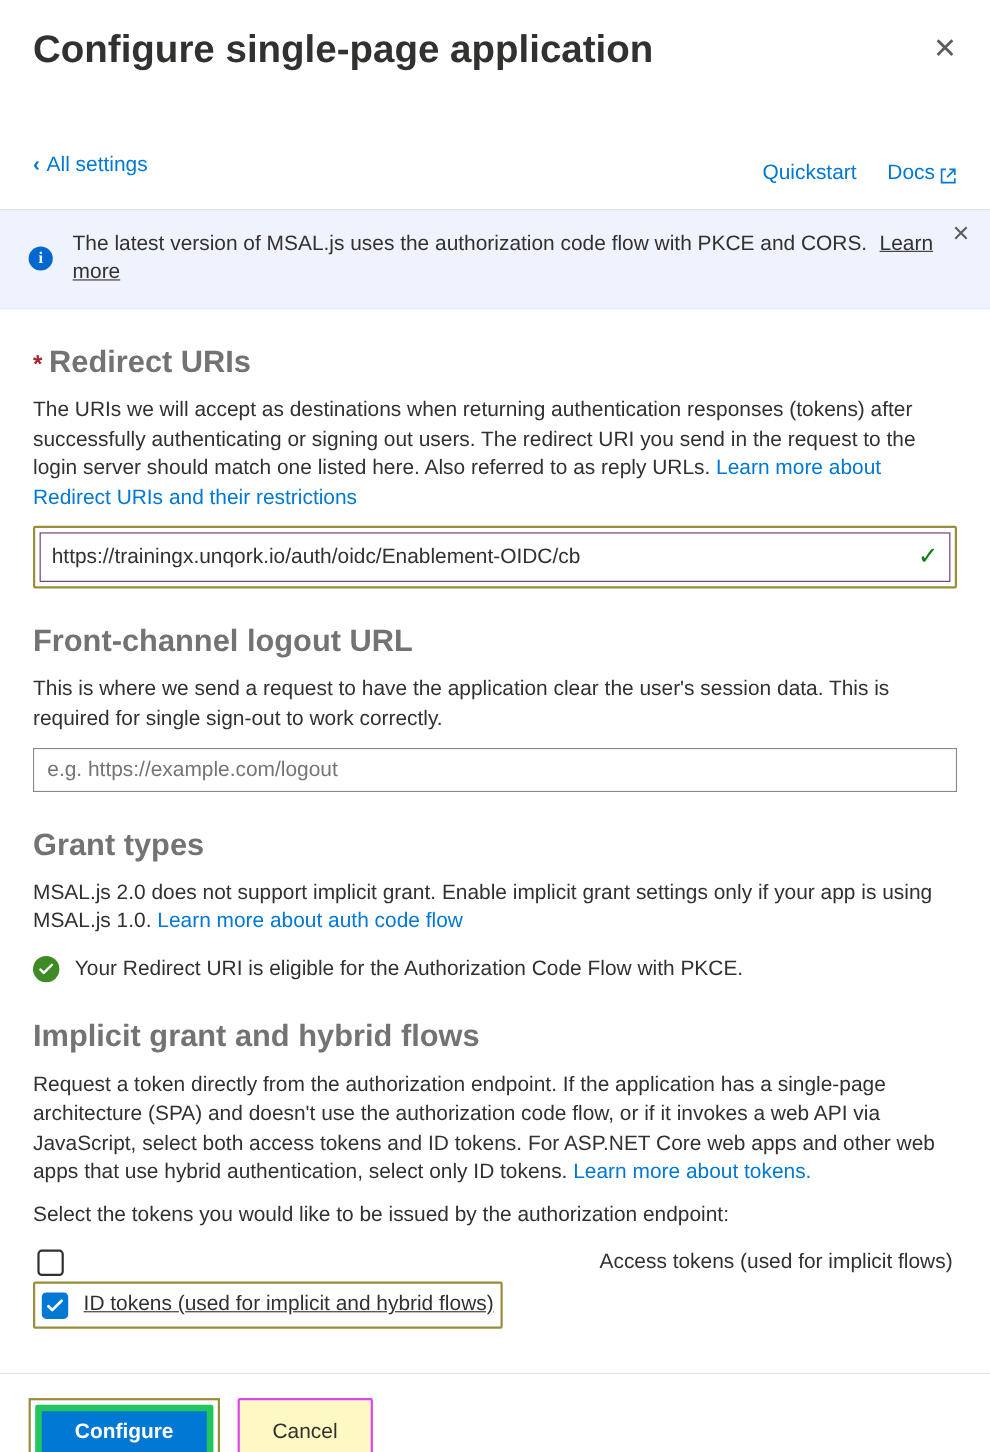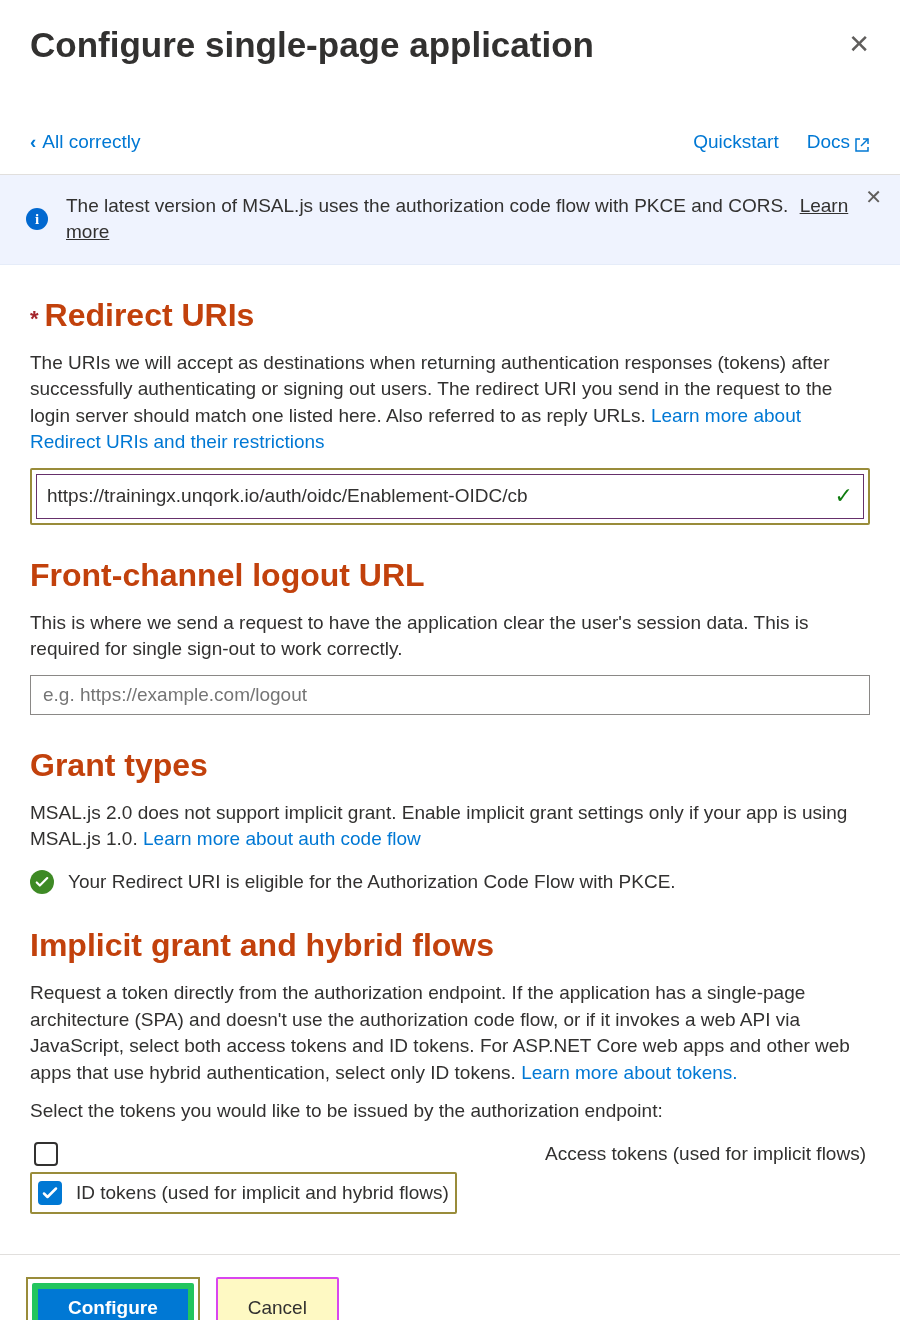--- a/index.html
+++ b/index.html
@@ -45,20 +45,21 @@
     .back-link .chev { font-weight: 700; margin-right: 6px; }
     .header-links { display: flex; gap: 28px; }
     .header-links a {
       color: #0078d4;
       text-decoration: none;
       font-size: 19px;
       cursor: pointer;
       display: flex;
       align-items: center;
       gap: 4px;
+      margin-top: 16px;
     }
     .ext-icon {
       display: inline-block;
       width: 16px;
       height: 16px;
     }
     .info-banner {
       background: #eff3fe;
       padding: 18px 26px;
       display: flex;
@@ -87,23 +88,23 @@
       position: absolute;
       right: 18px;
       top: 8px;
       font-size: 20px;
       color: #605e5c;
       cursor: pointer;
     }
     .content { padding: 0 30px; }
     .section { margin-top: 28px; }
     h2.section-title {
-      font-size: 32px;
+      font-size: 28px;
       font-weight: 600;
-      color: #c2410c;
+      color: #737373;
       margin-bottom: 12px;
     }
     h2.section-title.required::before {
       content: "*";
       color: #a4262c;
       margin-right: 6px;
       font-size: 22px;
     }
     .desc { font-size: 19px; color: #323130; margin-bottom: 12px; }
     a.inline-link { color: #0078d4; text-decoration: none; cursor: pointer; }
@@ -178,20 +179,21 @@
       border-color: #0078d4;
     }
     .cb.checked svg { width: 16px; height: 16px; }
     .checkbox-highlight {
       border: 2px solid #998c3a;
       padding: 6px;
       display: inline-flex;
       align-items: center;
       gap: 14px;
       border-radius: 2px;
+      text-decoration: underline;
     }
     .footer {
       border-top: 1px solid #e1dfdd;
       margin-top: 40px;
       padding: 22px 26px 30px 26px;
       display: flex;
       gap: 16px;
     }
     .btn {
       padding: 8px 30px;
@@ -220,21 +222,21 @@
 <body>
 
 <div class="header">
   <h1>Configure single-page application</h1>
   <span class="close-x">✕</span>
 </div>
 
 <div class="subheader">
   <div class="back-link">
     <span class="chev">‹</span>
-    <span>All correctly</span>
+    <span>All settings</span>
   </div>
   <div class="header-links">
     <a>
       <span>Quickstart</span>
     </a>
     <a>
       <span>Docs</span>
       <span class="ext-icon">
         <svg viewBox="0 0 16 16" fill="none" stroke="#0078d4" stroke-width="1.5">
           <path d="M6 2H2v12h12v-4"></path>

